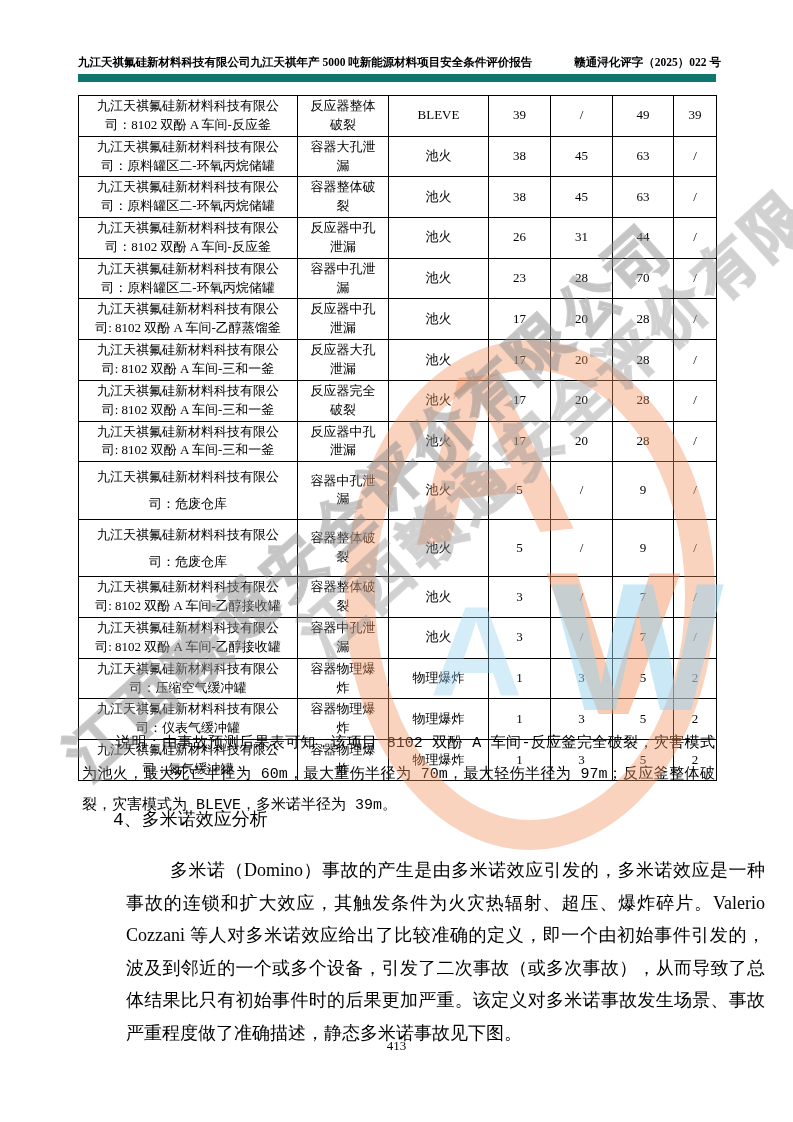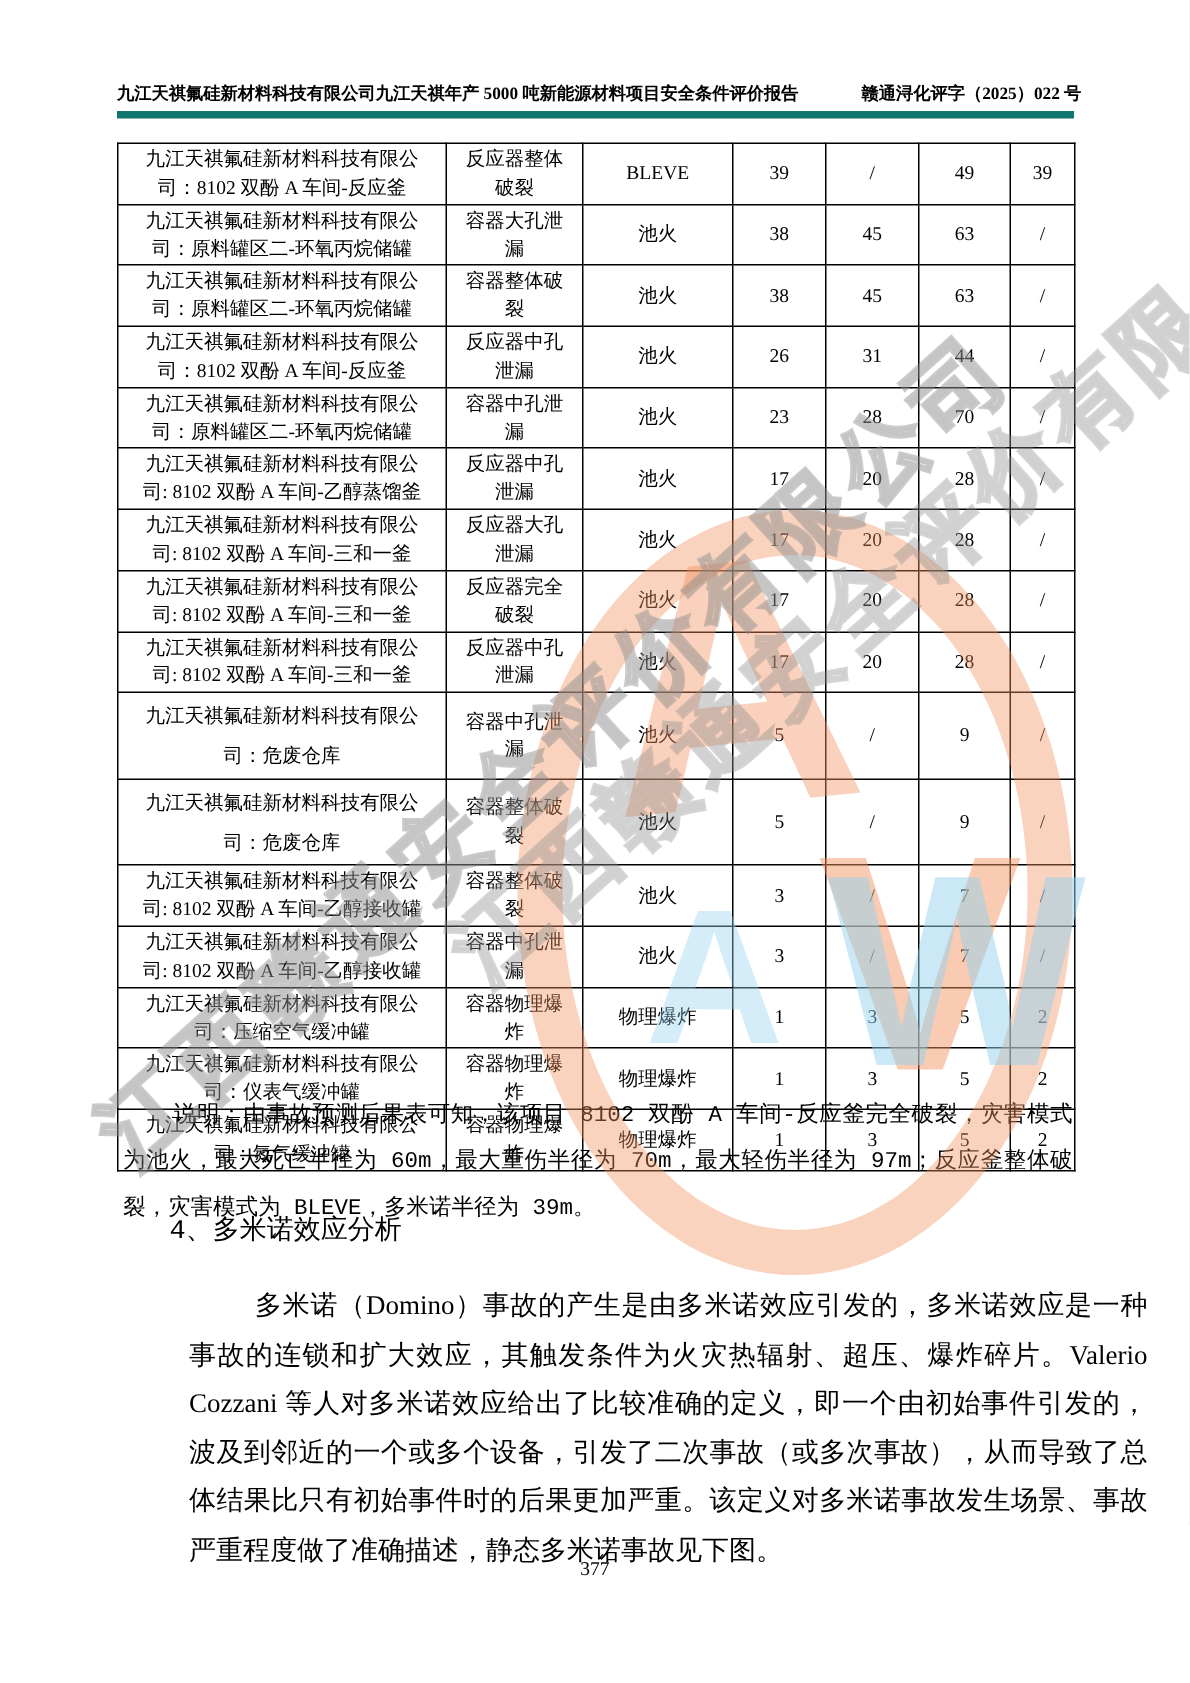--- a/index.html
+++ b/index.html
@@ -6,21 +6,21 @@
   .page{
     position:relative;width:793px;height:1122px;margin:0 auto;
     background:#ffffff;overflow:hidden;color:#000;
     font-family:"Liberation Serif","DejaVu Serif",serif;
   }
   
   .doc-header{
     position:absolute;left:78px;top:55px;width:638px;
     display:flex;justify-content:space-between;align-items:center;
     font-size:11.5px;font-weight:bold;
-    border-bottom:5px solid #0f766e;padding-bottom:4px;
+    border-bottom:8px solid #0f766e;padding-bottom:4px;
   }
   .doc-header .h-left{white-space:nowrap;}
   .doc-header .h-right{white-space:nowrap;margin-left:42px;}
   
   table.acc-table{
     position:absolute;left:78px;top:95px;width:638px;
     border-collapse:collapse;table-layout:fixed;
     font-size:13px;line-height:1.45;
   }
   table.acc-table td{
@@ -242,21 +242,21 @@
   </tr>
         </tbody>
     </table>
 
     <p class="note">说明：由事故预测后果表可知，该项目 8102 双酚 A 车间-反应釜完全破裂，灾害模式为池火，最大死亡半径为 60m，最大重伤半径为 70m，最大轻伤半径为 97m；反应釜整体破裂，灾害模式为 BLEVE，多米诺半径为 39m。</p>
 
     <h4 class="sec-heading">4、多米诺效应分析</h4>
 
     <p class="body-para">多米诺（Domino）事故的产生是由多米诺效应引发的，多米诺效应是一种事故的连锁和扩大效应，其触发条件为火灾热辐射、超压、爆炸碎片。Valerio Cozzani 等人对多米诺效应给出了比较准确的定义，即一个由初始事件引发的，波及到邻近的一个或多个设备，引发了二次事故（或多次事故），从而导致了总体结果比只有初始事件时的后果更加严重。该定义对多米诺事故发生场景、事故严重程度做了准确描述，静态多米诺事故见下图。</p>
 
-    <div class="page-number">377</div>
+    <div class="page-number">413</div>
   </div>
 
   <div class="wm-layer">
     <div class="wm-ring"></div>
     <span class="wm-letter wm-a-orange">A</span>
     <span class="wm-letter wm-v-orange">V</span>
     <span class="wm-letter wm-w-blue">W</span>
     <span class="wm-letter wm-a-blue">A</span>
     <span class="wm-seal wm-seal-1">江西赣通安全评价有限公司</span>
     <span class="wm-seal wm-seal-2">江西赣通安全评价有限公司</span>

